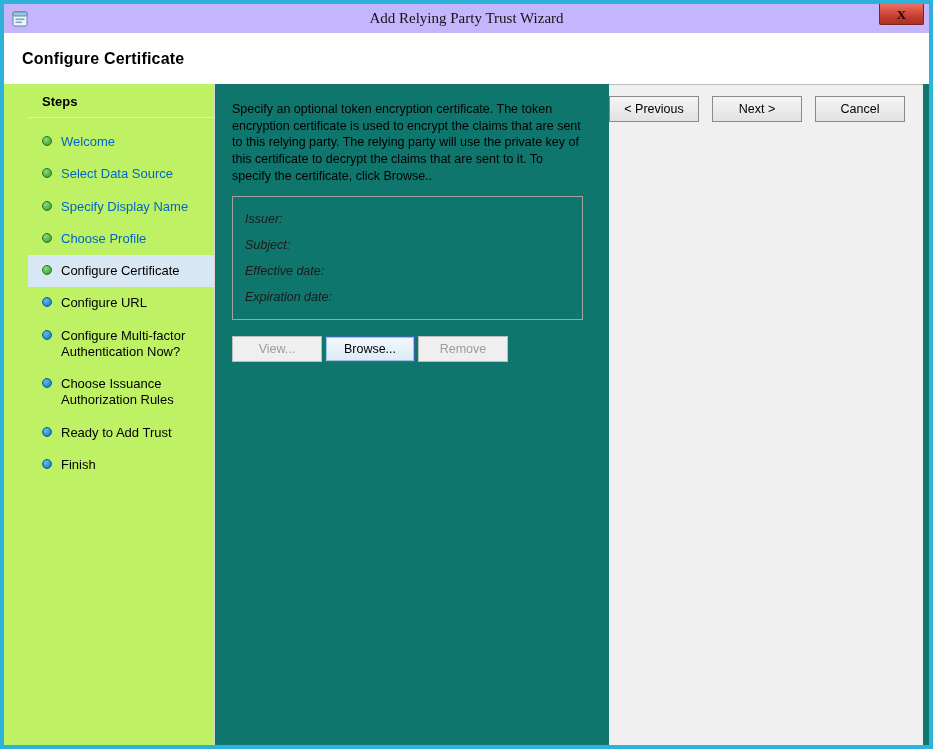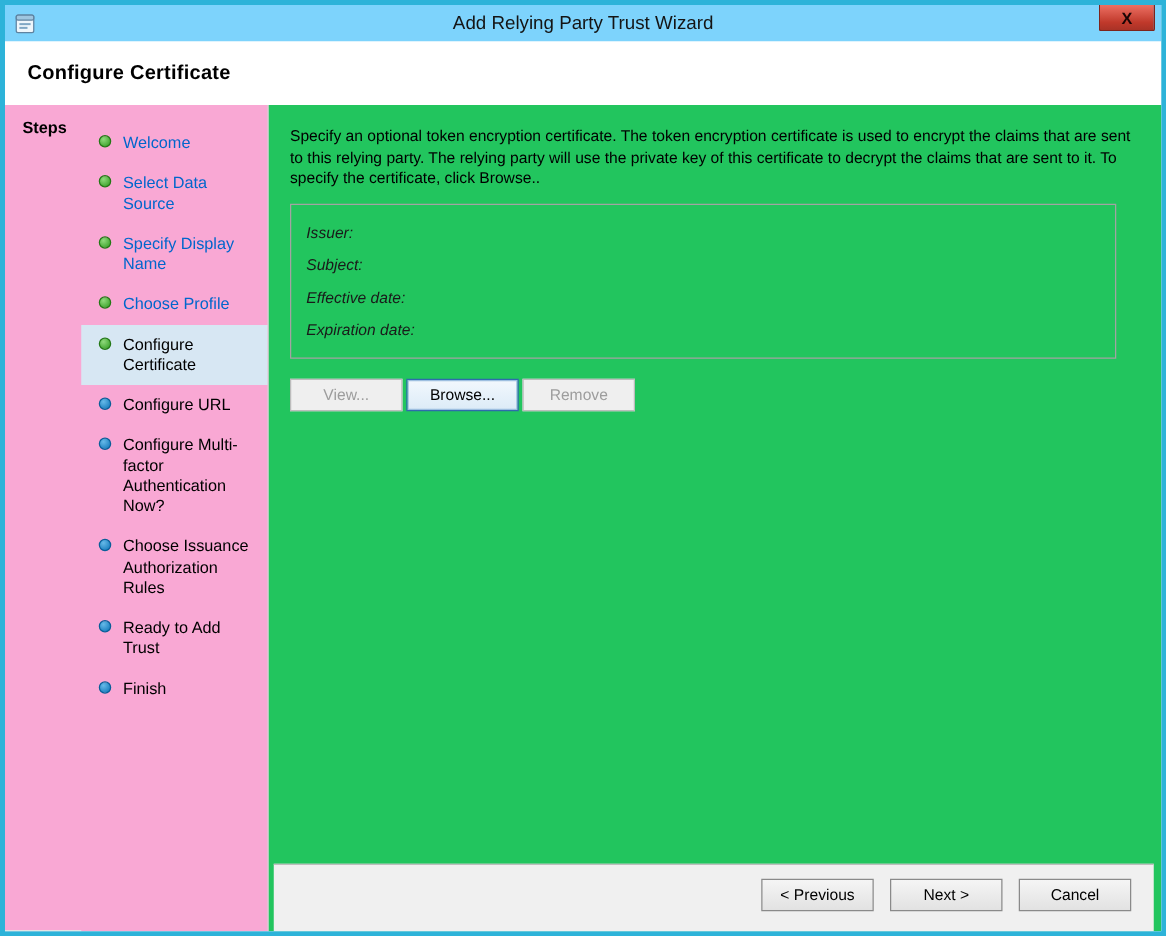--- a/index.html
+++ b/index.html
@@ -11,23 +11,23 @@
     border:4px solid #2db3d9;
     background:#fff;
     display:flex; flex-direction:column;
     overflow:hidden;
     position:relative;
   }
 
   
   .titlebar {
     height:29px; flex:0 0 auto;
-    background:#7dd3fc;
+    background:#c4b5fd;
     position:relative;
-    display:flex; align-items:center;
+    display:flex; align-items:center;font-family:Liberation Serif, serif;
   }
   .titlebar-icon { margin-left:7px; width:18px; height:18px; flex:0 0 auto; }
   .titlebar-title {
     position:absolute; left:0; right:0;
     text-align:center; font-size:15px; color:#141414;
     pointer-events:none;
   }
   .close-btn {
     position:absolute; right:5px; top:0;
     width:45px; height:21px;
@@ -40,24 +40,24 @@
 
   
   .header { background:#fff; padding:17px 18px 16px 18px; flex:0 0 auto; }
   .header h1 { font-size:16px; font-weight:bold; color:#000; letter-spacing:.2px; }
 
   
   .content { flex:1; display:flex; min-height:0; }
 
   .sidebar {
     width:211px; flex:0 0 auto;
-    background:#f9a8d4;
+    background:#bef264;
     border-right:1px solid #d6d6d6;
     padding-top:6px;
-    display:flex; flex-direction:row;
+    display:flex; flex-direction:column;padding-left:24px;
   }
   .sidebar-title {
     font-size:13px; font-weight:bold; color:#000;
     padding:4px 12px 8px 14px;
     border-bottom:1px solid #e4e4e4;
   }
   .steps { list-style:none; padding-top:8px; }
   .step {
     display:flex; align-items:flex-start; gap:9px;
     padding:8px 8px 8px 14px;
@@ -73,22 +73,22 @@
   }
   .step.upcoming .dot {
     background:radial-gradient(circle at 35% 30%, #66b9e8, #0b72b6);
     border:1px solid #085e98;
   }
   .step.completed .label { color:#0066cc; }
   .step.current { background:#d7e7f3; }
   .step.current .label, .step.upcoming .label { color:#000; }
 
   .main {
-    flex:1; background:#22c55e;
-    display:flex; flex-direction:column; min-width:0;
+    flex:1; background:#0f766e;
+    display:flex; flex-direction:row; min-width:0;
   }
   .main-body { flex:1; padding:17px 22px 0 17px; }
 
   .description { font-size:12.5px; line-height:1.33; color:#000; max-width:675px; }
 
   .cert-box {
     margin-top:12px;
     border:1px solid #a3a3a3;
     padding:11px 12px 7px 12px;
     max-width:661px;

